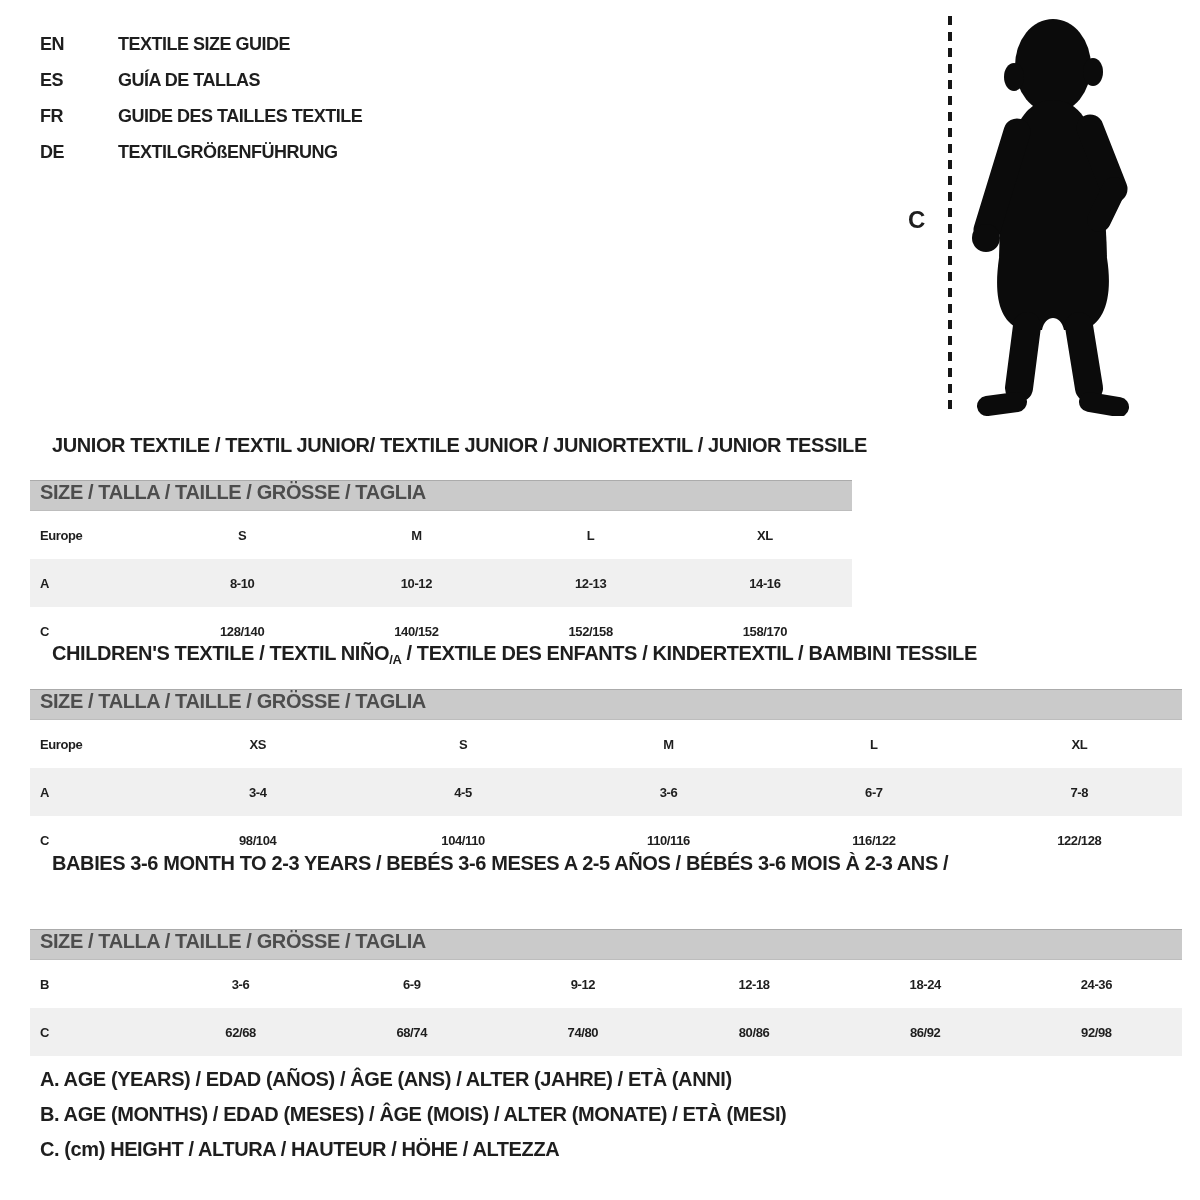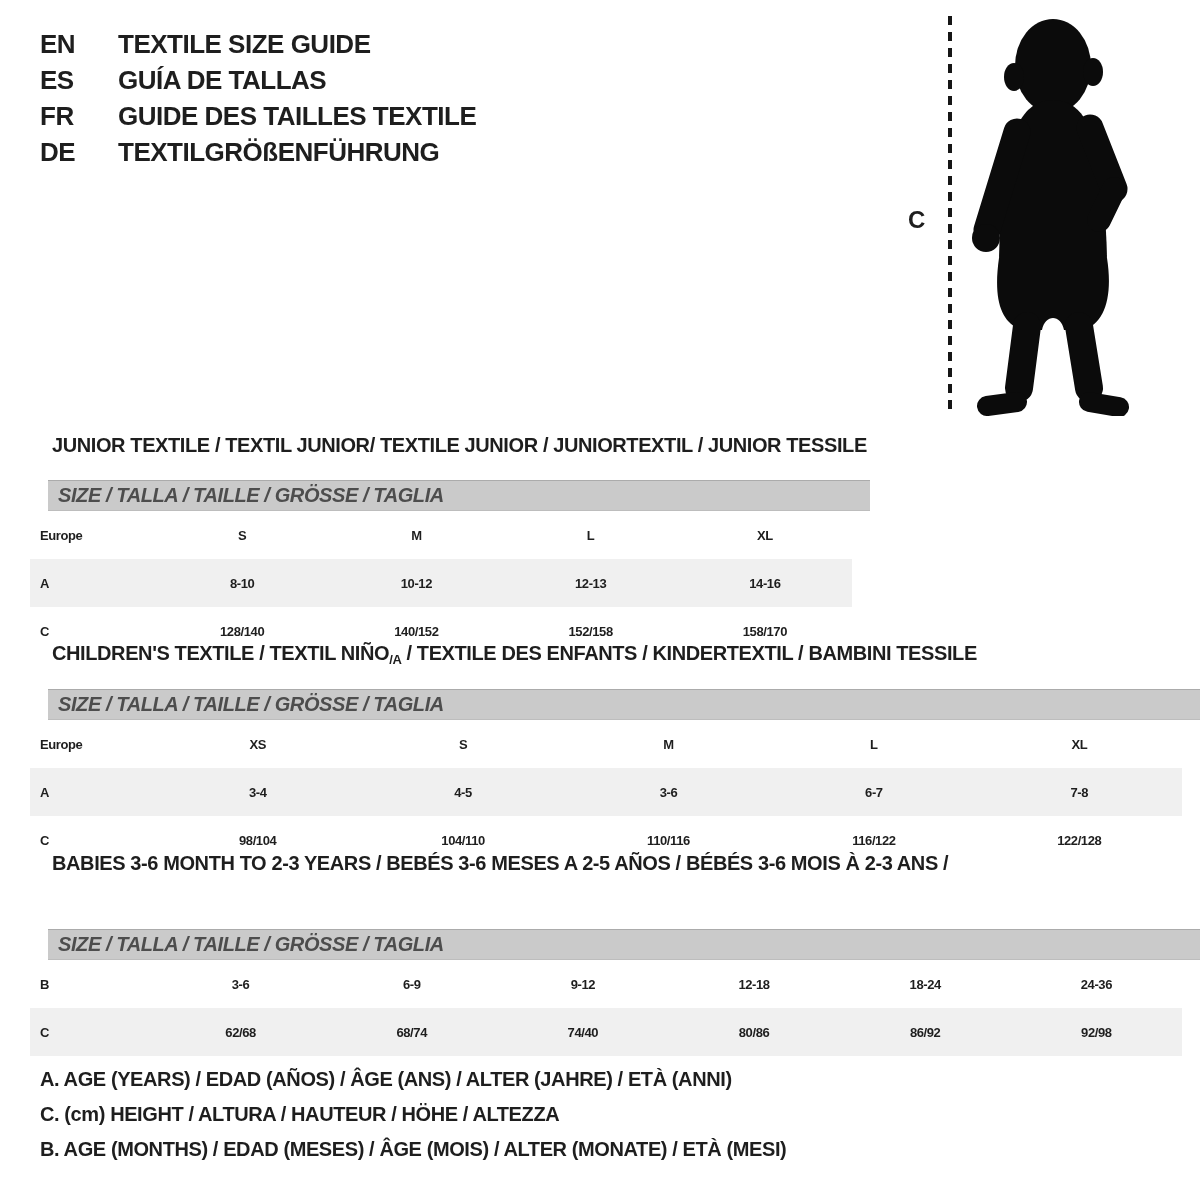--- a/index.html
+++ b/index.html
@@ -10,39 +10,39 @@
     --row-shade:#f0f0f0;
     --ink:#1e1e1e;
   }
   html,body{margin:0;padding:0;background:#ffffff;}
   .page{
     position:relative;width:1200px;height:1200px;background:#ffffff;
     font-family:"Liberation Sans",sans-serif;color:var(--ink);overflow:hidden;
   }
   
   .lang-block{position:absolute;left:40px;top:26px;}
-  .lang-row{display:flex;align-items:center;height:36px;font-size:26px;font-weight:bold;letter-spacing:-0.5px;}
+  .lang-row{display:flex;align-items:center;height:36px;font-size:18px;font-weight:bold;letter-spacing:-0.5px;}
   .lang-code{width:78px;}
   
   .dashed-line{
     position:absolute;left:948px;top:16px;width:4px;height:400px;
     background:repeating-linear-gradient(180deg,#161616 0 9px,transparent 9px 16px);
   }
   .measure-c{position:absolute;left:908px;top:206px;font-size:24px;font-weight:bold;}
   .silhouette{position:absolute;left:963px;top:14px;}
   
   .section-heading{position:absolute;left:52px;font-size:20px;font-weight:bold;letter-spacing:-0.4px;white-space:nowrap;}
   .sub-small{font-size:13px;vertical-align:-4px;font-weight:bold;}
   .heading-2line{line-height:33px;}
   
   .size-bar{
-    position:absolute;left:48px;height:31px;background:var(--bar-bg);
+    position:absolute;left:30px;height:31px;background:var(--bar-bg);
     border-top:1px solid var(--bar-border);border-bottom:1px solid #bdbdbd;
-    box-sizing:border-box;display:flex;align-items:center;padding-left:10px;
-    font-size:20px;font-weight:bold;letter-spacing:-0.4px;color:var(--bar-text);font-style:italic;
+    box-sizing:border-box;display:flex;align-items:flex-start;padding-left:10px;
+    font-size:20px;font-weight:bold;letter-spacing:-0.4px;color:var(--bar-text);
   }
   
   .size-table{position:absolute;left:30px;border-collapse:collapse;table-layout:fixed;}
   .size-table td{
     height:48px;font-size:13px;font-weight:bold;letter-spacing:-0.4px;
     text-align:center;padding:0;white-space:nowrap;
   }
   .size-table td.lbl{text-align:left;padding-left:10px;width:115px;}
   .size-table tr.shade{background:var(--row-shade);}
   .w-junior{width:822px;}
@@ -176,27 +176,27 @@
           <td>6-9</td>
           <td>9-12</td>
           <td>12-18</td>
           <td>18-24</td>
           <td>24-36</td>
         </tr>
         <tr class="shade">
           <td class="lbl">C</td>
           <td>62/68</td>
           <td>68/74</td>
-          <td>74/40</td>
+          <td>74/80</td>
           <td>80/86</td>
           <td>86/92</td>
           <td>92/98</td>
         </tr>
       </tbody>
   </table>
 
   <div class="legend">
     <div class="legend-line">A. AGE (YEARS) / EDAD (AÑOS) / ÂGE (ANS) / ALTER (JAHRE) / ETÀ (ANNI)</div>
+    <div class="legend-line">B. AGE (MONTHS) / EDAD (MESES) / ÂGE (MOIS) / ALTER (MONATE) / ETÀ (MESI)</div>
     <div class="legend-line">C. (cm) HEIGHT / ALTURA / HAUTEUR / HÖHE / ALTEZZA</div>
-    <div class="legend-line">B. AGE (MONTHS) / EDAD (MESES) / ÂGE (MOIS) / ALTER (MONATE) / ETÀ (MESI)</div>
   </div>
 
 </div>
 
 </body></html>

